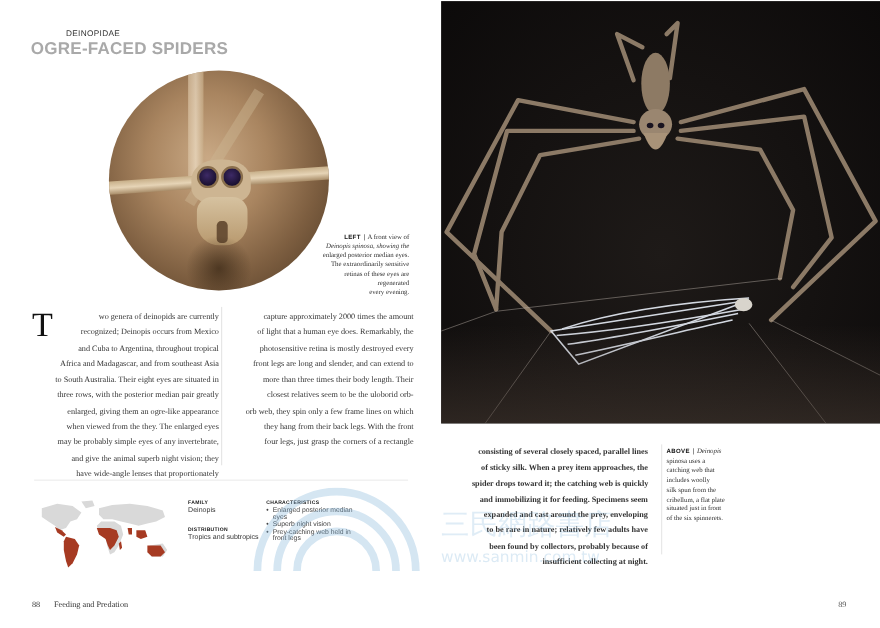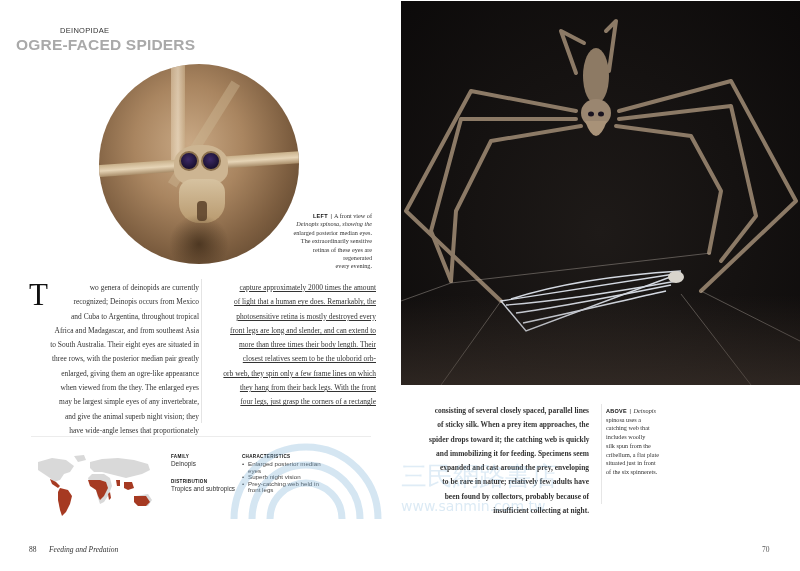--- a/index.html
+++ b/index.html
@@ -3,59 +3,59 @@
 <meta charset="utf-8">
 <style>
   * { margin: 0; padding: 0; box-sizing: border-box; }
   html, body { width: 800px; height: 571px; overflow: hidden; background: #ffffff; }
   body { position: relative; font-family: "Liberation Serif", serif; color: #222; }
 
   .page-left { position: absolute; left: 0; top: 0; width: 400px; height: 571px; background: #fff; }
   .page-right { position: absolute; left: 400px; top: 0; width: 400px; height: 571px; background: #fff; }
 
   .family-label { position: absolute; left: 29px; top: 26px; font-family: "Liberation Sans", sans-serif; font-size: 7.5px; letter-spacing: 0.3px; color: #333; margin-left: 31px; }
-  .page-title { position: absolute; left: 16px; top: 36px; font-family: "Liberation Sans", sans-serif; font-weight: bold; font-size: 15.5px; color: #a9a9a9; letter-spacing: 0.2px; }
+  .page-title { position: absolute; left: 28px; top: 36px; font-family: "Liberation Sans", sans-serif; font-weight: bold; font-size: 15.5px; color: #a9a9a9; letter-spacing: 0.2px; }
 
   .circle-photo { position: absolute; left: 99px; top: 64px; width: 200px; height: 200px; border-radius: 50%; overflow: hidden;
     background: radial-gradient(ellipse at 45% 40%, #c9a985 0%, #a98560 35%, #7d5e40 65%, #4a3622 100%); }
   .circle-photo .bg-leg-v { position: absolute; left: 72px; top: 0; width: 14px; height: 100px; background: linear-gradient(90deg, #d8c0a0, #efe0c8, #c8ad88); opacity: 0.7; }
   .circle-photo .bg-leg-d1 { position: absolute; left: 100px; top: 10px; width: 10px; height: 120px; background: #cdb592; opacity: 0.45; transform: rotate(32deg); }
   .circle-photo .leg-h { position: absolute; left: -5px; top: 94px; width: 215px; height: 12px; background: linear-gradient(180deg, #c8b08a, #e6d4b6, #a88c68); transform: rotate(-4deg); border-radius: 6px; }
   .circle-photo .head { position: absolute; left: 75px; top: 81px; width: 54px; height: 40px; background: #cdb592; border-radius: 45% 45% 35% 35%; }
   .circle-photo .eye { position: absolute; top: 87px; width: 20px; height: 20px; border-radius: 50%; background: radial-gradient(circle at 45% 40%, #3d2a66, #1a1030 70%); border: 2px solid #8a6f4c; }
   .circle-photo .eye.l { left: 80px; }
   .circle-photo .eye.r { left: 102px; }
   .circle-photo .chelicera { position: absolute; left: 80px; top: 115px; width: 46px; height: 44px; background: linear-gradient(180deg, #d6c2a0, #b8996e); border-radius: 30% 30% 45% 45%; }
   .circle-photo .chelicera::after { content: ""; position: absolute; left: 18px; top: 22px; width: 10px; height: 20px; background: #6a5036; border-radius: 4px; }
   .circle-photo .shadow { position: absolute; left: 70px; top: 150px; width: 60px; height: 60px; background: radial-gradient(circle, rgba(40,25,10,0.6), transparent 70%); }
 
   .caption-left { position: absolute; left: 290px; top: 212px; width: 82px; text-align: right; font-size: 6.2px; line-height: 8.4px; color: #333; }
   .cap-tag { font-family: "Liberation Sans", sans-serif; font-weight: bold; font-size: 5.5px; letter-spacing: 0.3px; color: #111; }
   .cap-bar { font-weight: bold; color: #111; padding: 0 1px; }
 
   .body-col { position: absolute; font-size: 7.45px; line-height: 14.3px; color: #333; text-align: left; }
   .col1 { left: 29px; top: 281px; width: 170px; }
-  .col2 { left: 206px; top: 281px; width: 170px; text-decoration: underline; }
+  .col2 { left: 206px; top: 281px; width: 170px; }
   .col3 { left: 429px; top: 404px; width: 160px; font-weight: bold; }
   .col-divider { position: absolute; left: 201px; top: 279px; width: 1px; height: 144px; background: #e4e4e4; }
   .dropcap { float: left; font-size: 31px; line-height: 24px; margin: 2px 2px 0 0; color: #111; }
   .line { display: block; white-space: nowrap; text-align: right; }
 
   .info-divider { position: absolute; left: 31px; top: 436px; width: 340px; height: 1px; background: #ececec; }
 
   .world-map { position: absolute; left: 30px; top: 452px; width: 130px; height: 70px; }
 
   .info-label { position: absolute; font-family: "Liberation Sans", sans-serif; font-weight: bold; font-size: 4.6px; letter-spacing: 0.3px; color: #111; }
   .info-value { position: absolute; font-family: "Liberation Sans", sans-serif; font-size: 6.4px; color: #333; }
   .char-list { position: absolute; left: 242px; top: 461px; width: 80px; font-family: "Liberation Sans", sans-serif; font-size: 6.2px; line-height: 6.6px; color: #444; list-style: none; }
   .char-list li { position: relative; padding-left: 6px; }
   .char-list li::before { content: "•"; position: absolute; left: 0; top: 0; color: #444; }
 
   .footer-num-left { position: absolute; left: 29px; top: 545px; font-size: 7.5px; color: #333; }
-  .footer-section { position: absolute; left: 49px; top: 545px; font-size: 7.5px; font-style: italic; color: #333; }
+  .footer-section { position: absolute; left: 49px; top: 545px; font-size: 7.5px; color: #333; }
   .footer-num-right { position: absolute; left: 762px; top: 545px; font-size: 7.5px; color: #555; }
 
   .main-photo { position: absolute; left: 401px; top: 1px; width: 399px; height: 384px; background: radial-gradient(ellipse at 50% 60%, #1e1a18 0%, #151211 50%, #0c0a0a 100%); overflow: hidden; }
   .main-photo .floor { position: absolute; left: 0; bottom: 0; width: 100%; height: 90px; background: linear-gradient(180deg, rgba(0,0,0,0), rgba(70,58,50,0.55)); }
 
   .caption-right { position: absolute; left: 606px; top: 407px; width: 70px; font-size: 6.2px; line-height: 8.7px; color: #333; }
   .caption-right-rule { position: absolute; left: 601px; top: 404px; width: 1px; height: 100px; background: #e6e6e6; }
 
   .watermark { position: absolute; left: 226px; top: 443px; width: 390px; height: 78px; pointer-events: none; opacity: 0.55; }
 </style>
@@ -93,21 +93,21 @@
   <div class="body-col col1">
     <span class="dropcap">T</span>
     <span class="line">wo genera of deinopids are currently</span>
     <span class="line">recognized; Deinopis occurs from Mexico</span>
     <span class="line">and Cuba to Argentina, throughout tropical</span>
     <span class="line">Africa and Madagascar, and from southeast Asia</span>
     <span class="line">to South Australia. Their eight eyes are situated in</span>
     <span class="line">three rows, with the posterior median pair greatly</span>
     <span class="line">enlarged, giving them an ogre-like appearance</span>
     <span class="line">when viewed from the they. The enlarged eyes</span>
-    <span class="line">may be largest simple eyes of any invertebrate,</span>
+    <span class="line">may be probably simple eyes of any invertebrate,</span>
     <span class="line">and give the animal superb night vision; they</span>
     <span class="line">have wide-angle lenses that proportionately</span>
   </div>
 
   <div class="col-divider"></div>
 
   <div class="body-col col2">
     <span class="line">capture approximately 2000 times the amount</span>
     <span class="line">of light that a human eye does. Remarkably, the</span>
     <span class="line">photosensitive retina is mostly destroyed every</span>
@@ -219,21 +219,21 @@
   </div>
   <div>spinosa uses a</div>
   <div>catching web that</div>
   <div>includes woolly</div>
   <div>silk spun from the</div>
   <div>cribellum, a flat plate</div>
   <div>situated just in front</div>
   <div>of the six spinnerets.</div>
 </div>
 
-<div class="footer-num-right">70</div>
+<div class="footer-num-right">89</div>
 
 <svg class="watermark" viewBox="0 0 390 78">
   <g fill="none" stroke="#7fb3d9" stroke-width="7" opacity="0.6">
     <path d="M8 76 A72 72 0 0 1 152 76"></path>
     <path d="M26 76 A54 54 0 0 1 134 76"></path>
     <path d="M44 76 A36 36 0 0 1 116 76"></path>
   </g>
   <text x="175" y="42" font-family="DejaVu Sans, sans-serif" font-size="26" fill="#7fb3d9" opacity="0.45">三民網路書店</text>
   <text x="175" y="68" font-family="DejaVu Sans, sans-serif" font-size="14" fill="#7fb3d9" opacity="0.5">www.sanmin.com.tw</text>
 </svg>

